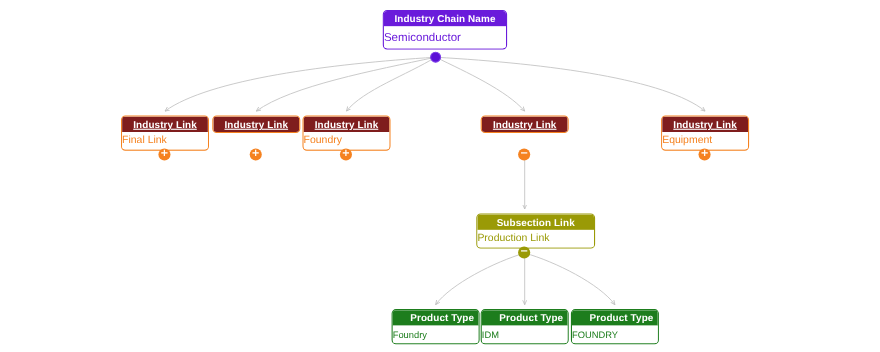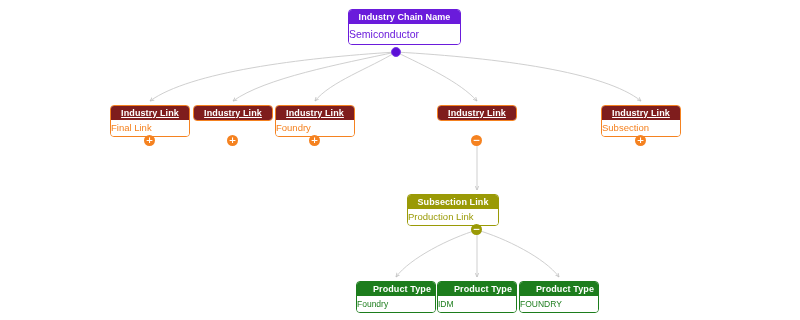--- a/index.html
+++ b/index.html
@@ -172,25 +172,25 @@
   </div>
   <div class="toggle orange" style="left:309px; top:135px;">+</div>
 
   <div class="node link" style="left:437px; top:105px; width:80px;">
     <div class="node-header">Industry Link</div>
   </div>
   <div class="toggle orange" style="left:471px; top:135px;">−</div>
 
   <div class="node link" style="left:601px; top:105px; width:80px;">
     <div class="node-header">Industry Link</div>
-    <div class="node-body">Subsection</div>
+    <div class="node-body">Equipment</div>
   </div>
   <div class="toggle orange" style="left:635px; top:135px;">+</div>
 
-  <div class="node sub" style="left:407px; top:194px; width:92px;">
+  <div class="node sub" style="left:433px; top:194px; width:108px;">
     <div class="node-header">Subsection Link</div>
     <div class="node-body">Production Link</div>
   </div>
   <div class="toggle olive" style="left:471px; top:224px;">−</div>
 
   <div class="node product" style="left:356px; top:281px; width:80px;">
     <div class="node-header">Product Type</div>
     <div class="node-body">Foundry</div>
   </div>
 

